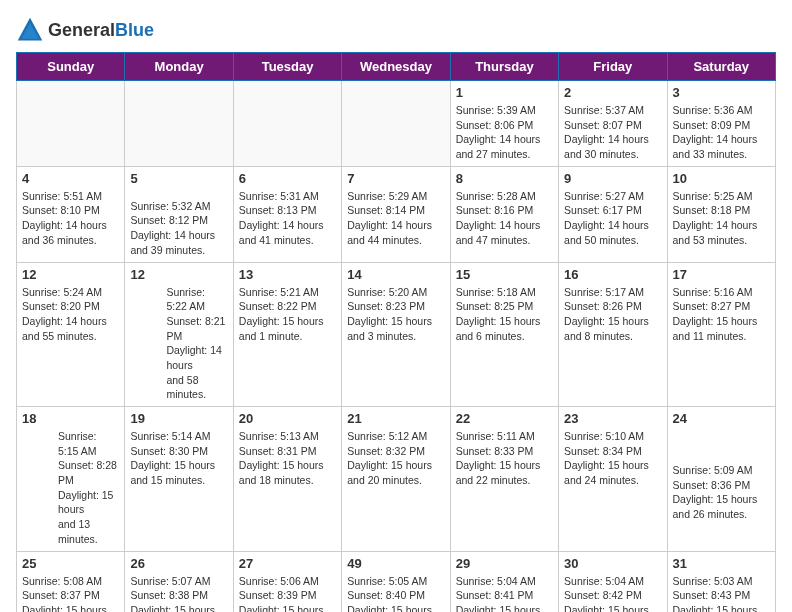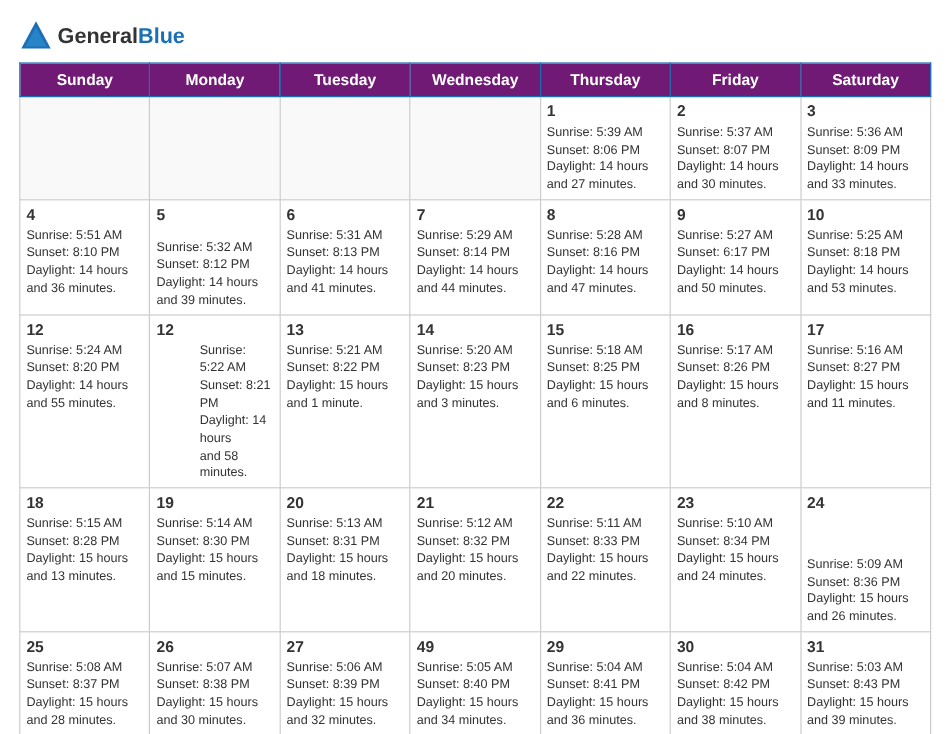--- a/index.html
+++ b/index.html
@@ -204,21 +204,21 @@
           <div class="day-num">17</div>
           <div class="day-info" style="white-space: pre-line;">Sunrise: 5:16 AM
 Sunset: 8:27 PM
 Daylight: 15 hours
 and 11 minutes.</div>
         </td>
       </tr>
       <tr>
         <td>
           <div class="day-num">18</div>
-          <div class="day-info" style="white-space: pre-line;">Sunrise: 5:15 AM
+          <div class="day-info" style="white-space: pre-line; margin-left: 36px;">Sunrise: 5:15 AM
 Sunset: 8:28 PM
 Daylight: 15 hours
 and 13 minutes.</div>
         </td>
         <td>
           <div class="day-num">19</div>
           <div class="day-info" style="white-space: pre-line;">Sunrise: 5:14 AM
 Sunset: 8:30 PM
 Daylight: 15 hours
 and 15 minutes.</div>

